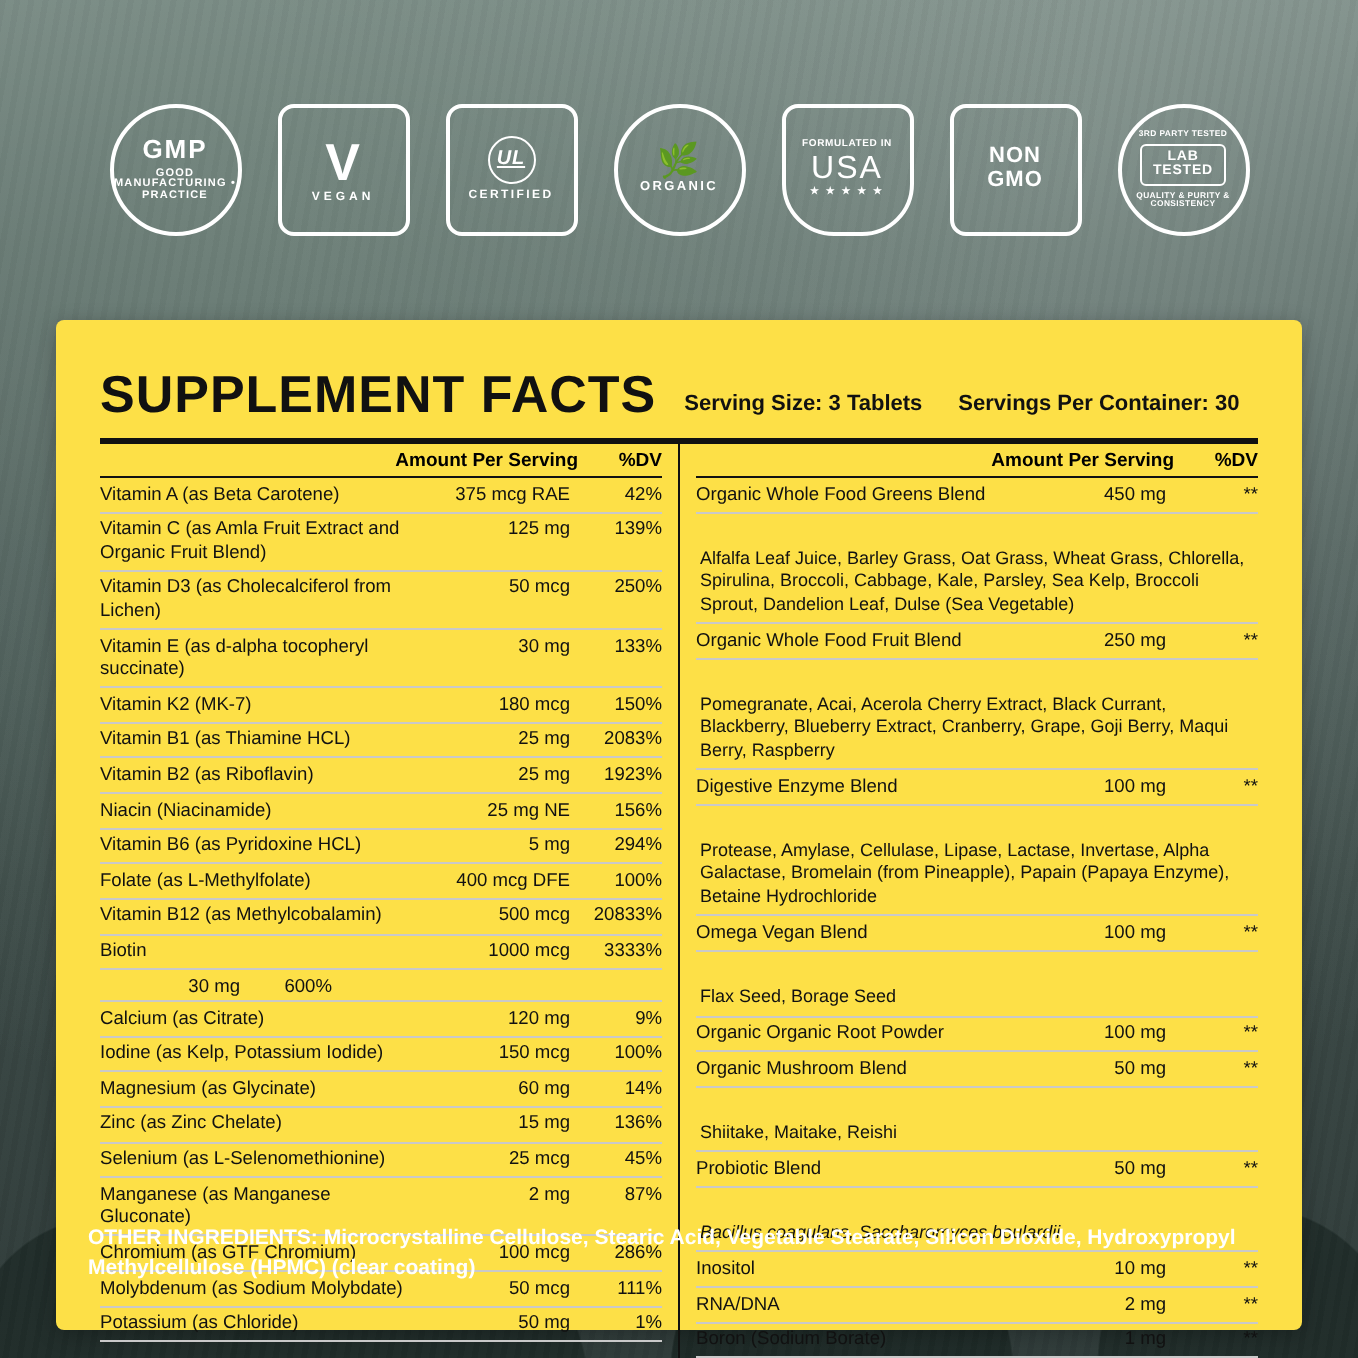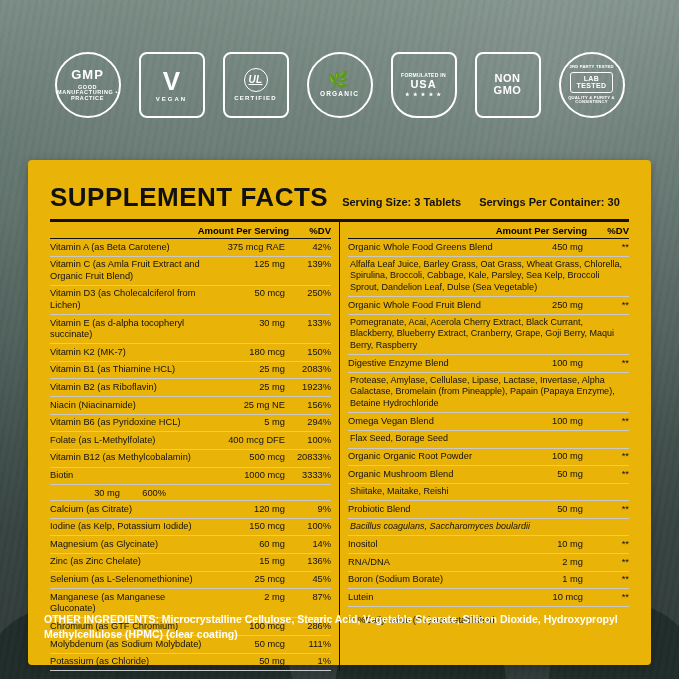--- a/index.html
+++ b/index.html
@@ -49,32 +49,32 @@
   .b-gmp .top{font-size:13px;letter-spacing:1px;}
   .b-gmp .bot{font-size:5.5px;letter-spacing:.6px;margin-top:3px;}
   .b-vegan .v{font-size:26px;line-height:1;font-weight:bold;}
   .b-vegan .lbl{font-size:6px;letter-spacing:2px;margin-top:2px;}
   .b-ul .circ{width:22px;height:22px;border:1.5px solid #fff;border-radius:50%;
      display:flex;align-items:center;justify-content:center;font-size:10px;font-style:italic;text-decoration:underline;}
   .b-ul .lbl{font-size:6px;letter-spacing:1.2px;margin-top:3px;}
   .b-org .leaf{font-size:17px;line-height:1;}
   .b-org .lbl{font-size:6.5px;letter-spacing:1.2px;margin-top:2px;}
   .b-usa .t1{font-size:5px;letter-spacing:.3px;}
-  .b-usa .t2{font-size:11px;font-weight:bold;letter-spacing:1px;margin-top:1px;}
+  .b-usa .t2{font-size:16px;font-weight:normal;letter-spacing:1px;margin-top:1px;}
   .b-usa .stars{font-size:5px;letter-spacing:1px;margin-top:1px;}
   .b-non .t1{font-size:11px;letter-spacing:.5px;}
   .b-non .t2{font-size:11px;letter-spacing:.5px;}
   .b-lab .inner{border:1.2px solid #fff;border-radius:3px;padding:2px 5px;font-size:7px;line-height:1.1;}
   .b-lab .ring{font-size:4.2px;letter-spacing:.2px;margin-top:3px;max-width:58px;}
   .b-lab .ring2{font-size:4.2px;letter-spacing:.2px;margin-bottom:2px;max-width:58px;}
 
   
   #panel{
     position:absolute;left:28px;top:160px;width:623px;height:505px;
-    background:#eab308;border-radius:4px;z-index:2;
+    background:#fde047;border-radius:4px;z-index:2;
     box-shadow:0 2px 10px rgba(0,0,0,.25);
     box-sizing:border-box;
     padding:22px 22px 0 22px;
   }
   #panel-head{display:flex;align-items:flex-end;gap:14px;}
   #title{font-size:26px;font-weight:bold;letter-spacing:.5px;color:#111;white-space:nowrap;}
   #serv{display:flex;gap:18px;font-size:11px;color:#111;padding-bottom:5px;font-weight:bold;}
   #rule{height:3px;background:#111;margin-top:6px;}
 
   #cols{display:flex;gap:0;margin-top:0;}
@@ -85,21 +85,21 @@
   .hdr{display:flex;font-size:9.5px;font-weight:bold;border-bottom:1px solid #111;padding:3px 0 2px 0;}
   .hdr .h-name{flex:1;}
   .hdr .h-amt{width:118px;text-align:right;}
   .hdr .h-dv{width:42px;text-align:right;}
 
   .row{display:flex;font-size:9.3px;border-bottom:1px solid #c9c9c9;padding:2.5px 0;color:#111;align-items:flex-start;}
   .row .n{flex:1;padding-right:4px;line-height:1.25;}
   .row .a{width:70px;text-align:right;white-space:nowrap;}
   .row .d{width:46px;text-align:right;white-space:nowrap;}
   .row.blend .n{font-weight:normal;}
-  .sub{font-size:9px;line-height:1.28;color:#111;padding:2px 0 3px 2px;border-bottom:1px solid #c9c9c9;}
+  .sub{font-size:9px;line-height:1.28;color:#111;padding:2px 0 3px 2px;border-bottom:1px solid #c9c9c9;margin-top:15px;}
   .sub.italic{font-style:italic;}
   .note{font-size:9px;margin-top:8px;color:#111;}
 
   #other{
     position:absolute;left:44px;right:36px;top:612px;z-index:3;
     color:#fff;font-size:10.5px;font-weight:bold;line-height:1.45;
   }
 </style>
 </head>
 <body>

